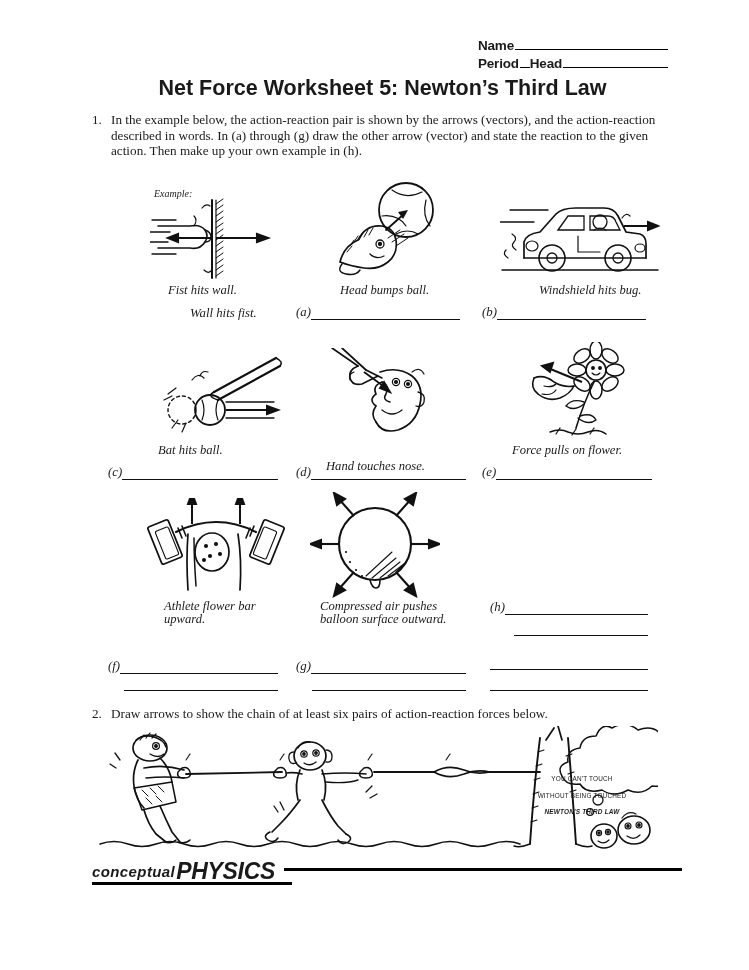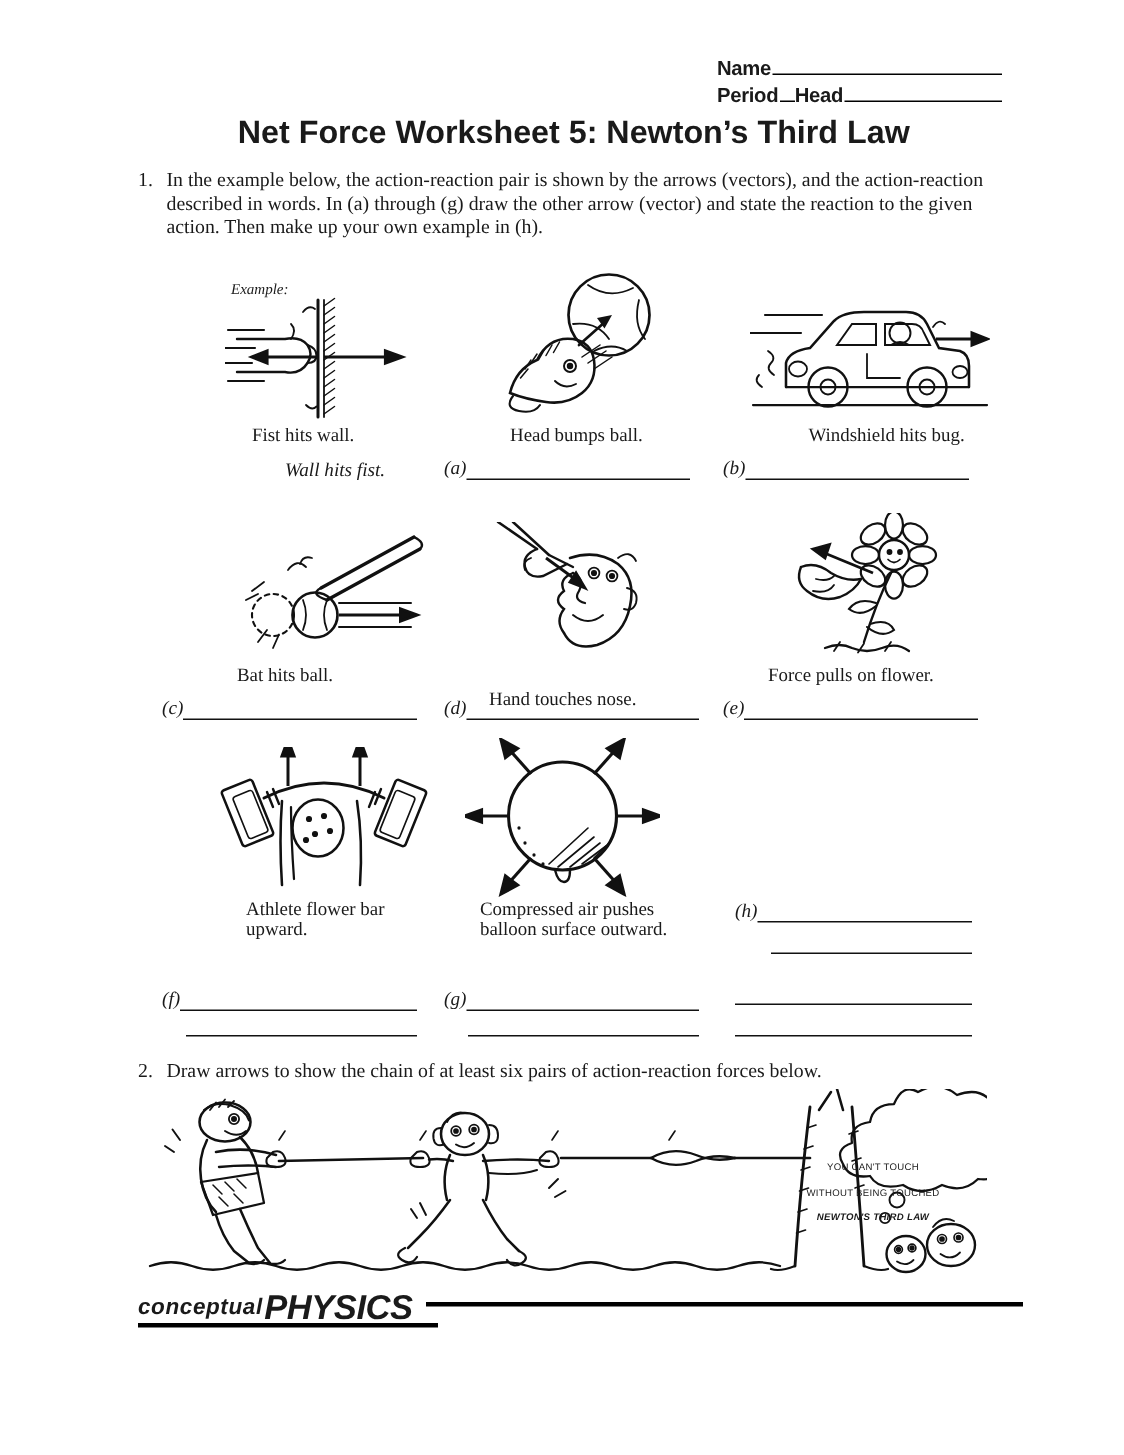--- a/index.html
+++ b/index.html
@@ -74,20 +74,21 @@
   }
   #q1 { left: 92px; top: 112px; width: 586px; }
   #q2 { left: 92px; top: 706px; width: 586px; }
   .art {
     position: absolute;
     left: 0;
     top: 0;
   }
   .caption {
     position: absolute;
+    font-style: italic;
     font-size: 12.6px;
     line-height: 13.4px;
     white-space: pre-line;
     font-family: "Liberation Serif", serif;
   }
 
   
   .ansline {
     position: absolute;
     display: flex;

